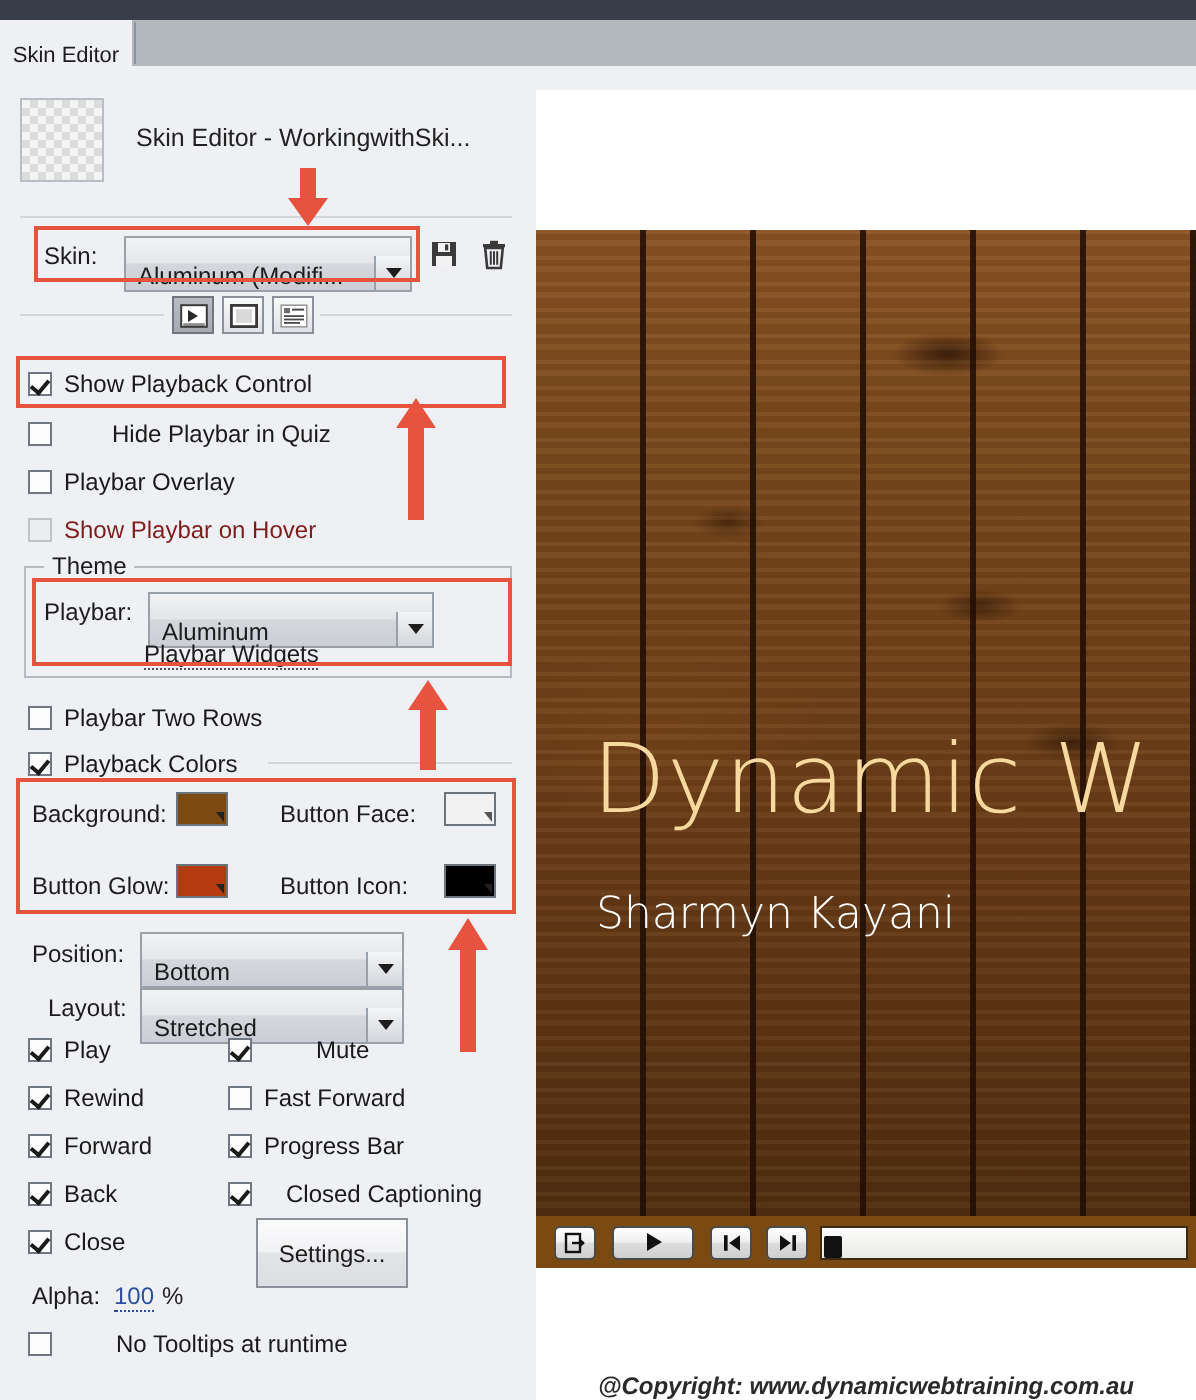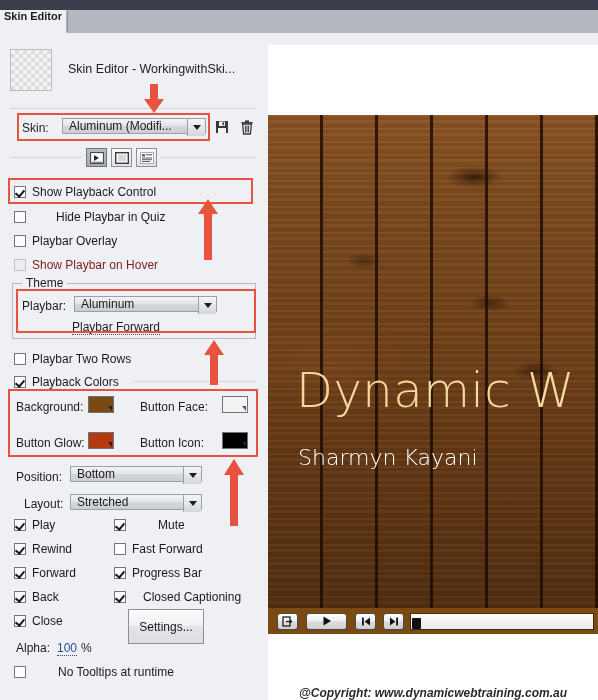--- a/index.html
+++ b/index.html
@@ -9,22 +9,22 @@
     font-family:"Liberation Sans", sans-serif;
     font-size:12px;color:#1a1a1a;
     overflow:hidden;position:relative;
   }
 
   
   .topstrip{position:absolute;left:0;top:0;width:598px;height:10px;background:#3a3e4a;}
   .tabbar{position:absolute;left:0;top:10px;width:598px;height:23px;background:#b4b8bf;}
   .tab{
     position:absolute;left:0;top:10px;width:66px;height:24px;background:#eef0f3;
-    display:flex;align-items:flex-start;justify-content:center;
-    font-size:11px;font-weight:bold;color:#1c1c1c;
+    display:flex;align-items:flex-end;justify-content:center;
+    font-size:11px;font-weight:normal;color:#1c1c1c;
   }
   .tabbar-inner{position:absolute;left:67px;top:11px;width:531px;height:21px;background:#b4b8bf;border-left:1px solid #8d929a;}
   .belowtab{position:absolute;left:0;top:33px;width:598px;height:7px;background:#eef0f3;}
 
   
   .panel{position:absolute;left:0;top:40px;width:266px;height:660px;background:#eef0f3;}
 
   .thumb{
     position:absolute;left:10px;top:49px;width:40px;height:40px;
     border:1px solid #b9bdc4;
@@ -36,24 +36,24 @@
     background-position:0 0,4px 4px;
   }
   .thumb-title{position:absolute;left:68px;top:62px;font-size:12.5px;color:#222;white-space:nowrap;}
 
   .hr{position:absolute;height:1px;background:#d2d5da;}
 
   
   .lbl{position:absolute;font-size:12px;color:#1c1c1c;white-space:nowrap;}
 
   .combo{
-    position:absolute;height:16px;box-sizing:border-box;
+    position:absolute;height:28px;box-sizing:border-box;
     border:1px solid #9aa0a8;
     background:linear-gradient(to bottom,#f2f3f4 0%,#e3e5e8 48%,#d4d7dc 50%,#cbced4 100%);
-    display:flex;align-items:flex-start;
+    display:flex;align-items:flex-end;
   }
   .combo .cval{flex:1;padding-left:6px;font-size:12px;color:#1b1b1b;white-space:nowrap;overflow:hidden;}
   .combo .carrow{
     width:17px;height:17px;border-left:1px solid #9aa0a8;
     background:linear-gradient(to bottom,#f4f5f6,#d3d6db);
     display:flex;align-items:center;justify-content:center;flex:none;
   }
   .combo .carrow i{
     display:block;width:0;height:0;border-left:4px solid transparent;border-right:4px solid transparent;
     border-top:5px solid #1d1d1d;
@@ -255,21 +255,21 @@
 
 <div class="group" style="left:12px;top:283px;width:244px;height:56px;"></div>
 <div class="group-title" style="left:22px;top:276px;">Theme</div>
 <div class="lbl" style="left:22px;top:299px;">Playbar:</div>
 <div class="combo" style="left:74px;top:296px;width:143px;">
   <span class="cval">Aluminum</span>
   <span class="carrow">
       <i></i>
     </span>
 </div>
-<div class="linktext" style="left:72px;top:320px;">Playbar Forward</div>
+<div class="linktext" style="left:72px;top:320px;">Playbar Widgets</div>
 
 <div class="cbrow" style="left:14px;top:352px;">
   <span class="cb"></span>
   <span class="cbtxt">Playbar Two Rows</span>
 </div>
 <div class="cbrow" style="left:14px;top:375px;">
   <span class="cb on"></span>
   <span class="cbtxt">Playback Colors</span>
 </div>
 <div class="hr" style="left:134px;top:381px;width:122px;"></div>

